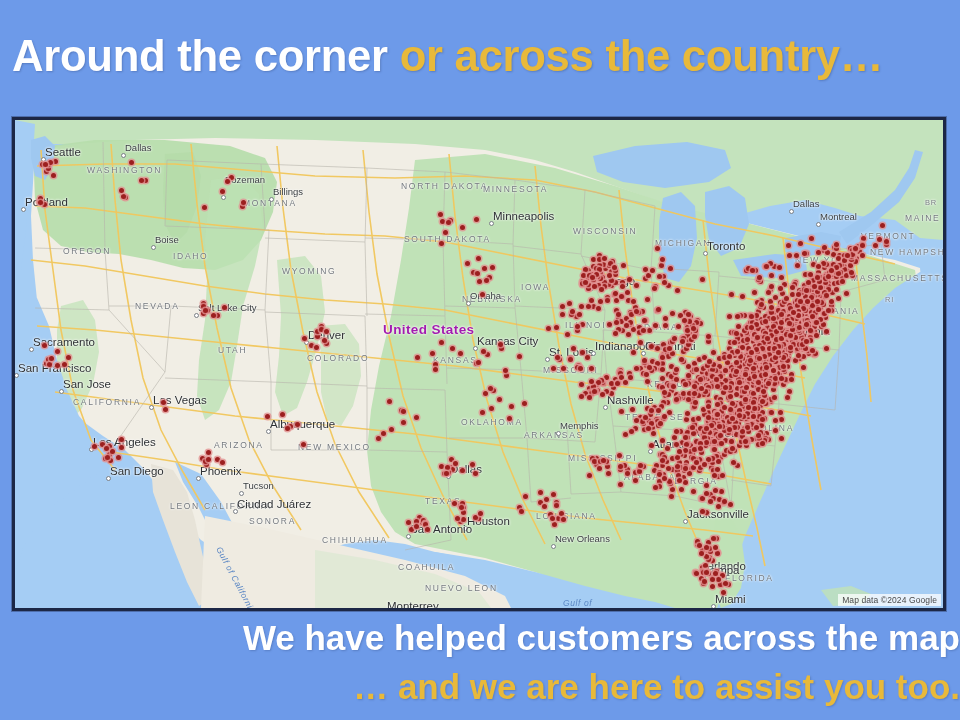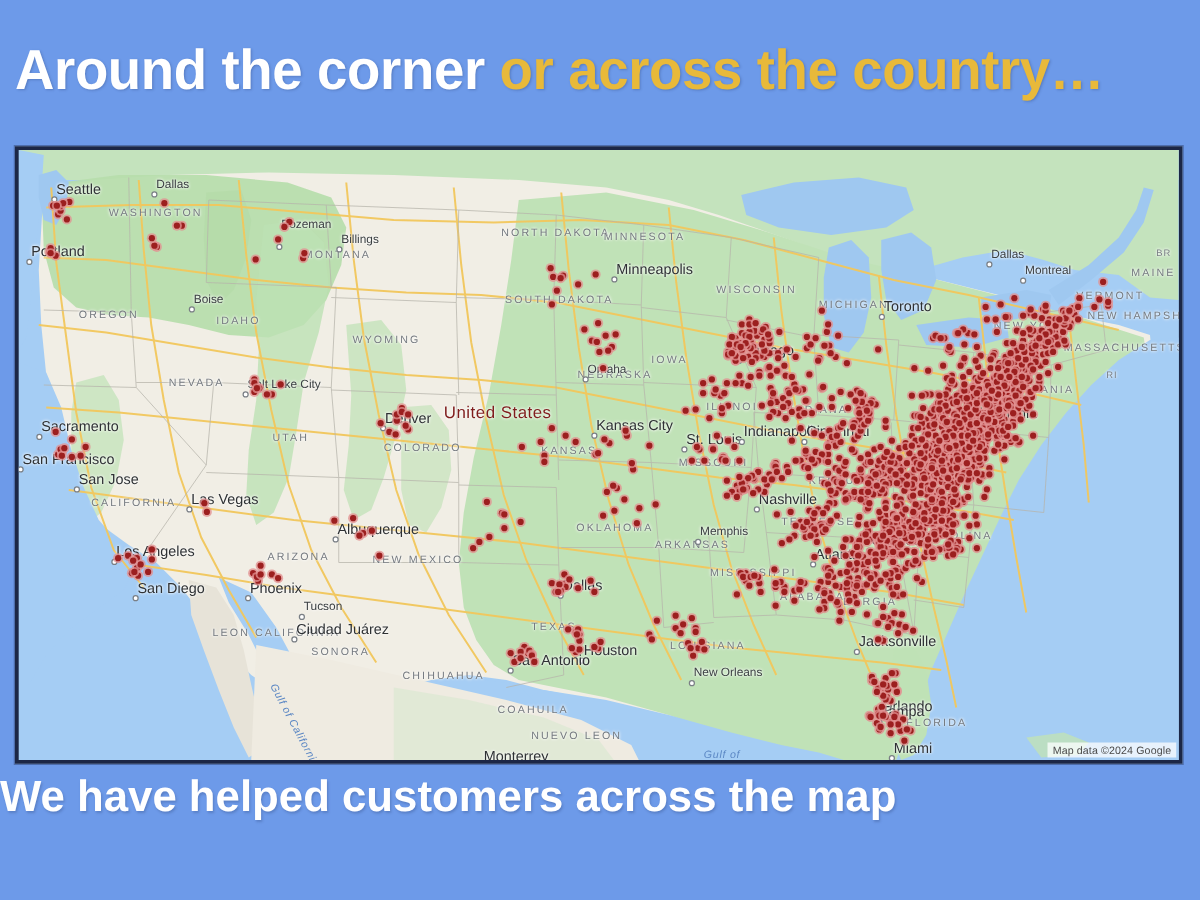--- a/index.html
+++ b/index.html
@@ -90,23 +90,24 @@
   .lbl-city {
     font-size: 9.5px;
     color: #3c4043;
   }
   .lbl-city-big {
     font-size: 11.5px;
     color: #2e3134;
   }
   .lbl-country {
     font-size: 13.5px;
-    font-weight: normal;
-    color: #7f1d1d;
+    font-weight: bold;
+    color: #a21caf;
     letter-spacing: 0.4px;
+    margin-left: 28px;
   }
   .lbl-water {
     font-size: 8.5px;
     color: #5b87c4;
     font-style: italic;
     letter-spacing: 0.6px;
     text-shadow: none;
   }
   .lbl-sm {
     font-size: 7.5px;
@@ -146,21 +147,21 @@
     padding: 1px 4px 1px 4px;
     font-family: "Liberation Sans", sans-serif;
     letter-spacing: 0.1px;
   }
 
   
   .caption {
     position: absolute;
     left: 0;
     width: 960px;
-    text-align: left;
+    text-align: right;
     font-weight: bold;
     white-space: nowrap;
     font-family: "Liberation Sans Narrow", "Liberation Sans", sans-serif;
     text-shadow: 1px 1px 2px rgba(40,60,110,0.28);
   }
   .caption-1 {
     top: 615px;
     font-size: 35px;
     line-height: 46px;
     color: #ffffff;
@@ -2317,14 +2318,15 @@
           <div class="dot" style="left: 871.9px; top: 124.3px;"></div>
           <div class="dot" style="left: 847.8px; top: 125.5px;"></div>
           <div class="dot" style="left: 871.3px; top: 121px;"></div>
         </div>
 
       <div class="attribution">Map data ©2024 Google</div>
     </div>
   </div>
 
   <div class="caption caption-1">We have helped customers across the map</div>
+  <div class="caption caption-2">… and we are here to assist you too.</div>
 
 </div>
 
 </body></html>

